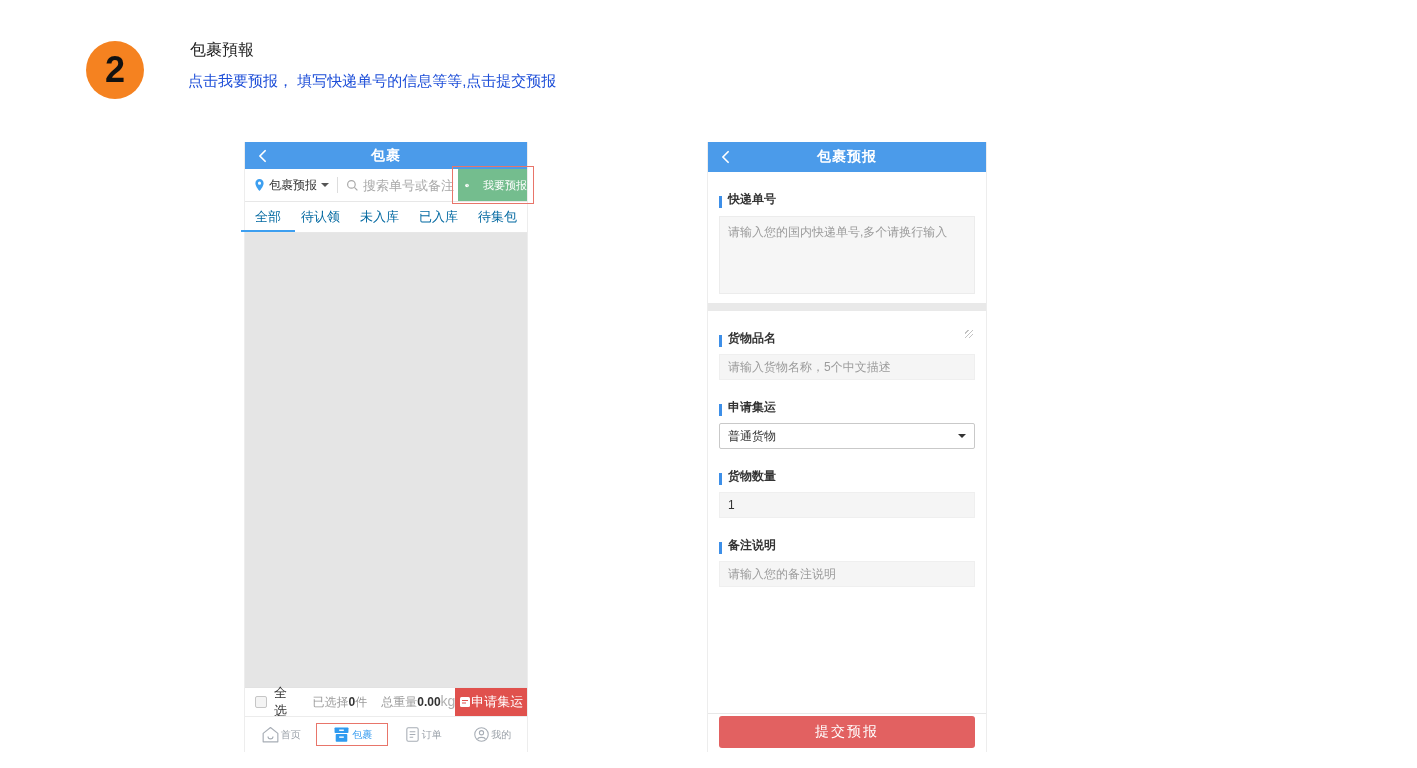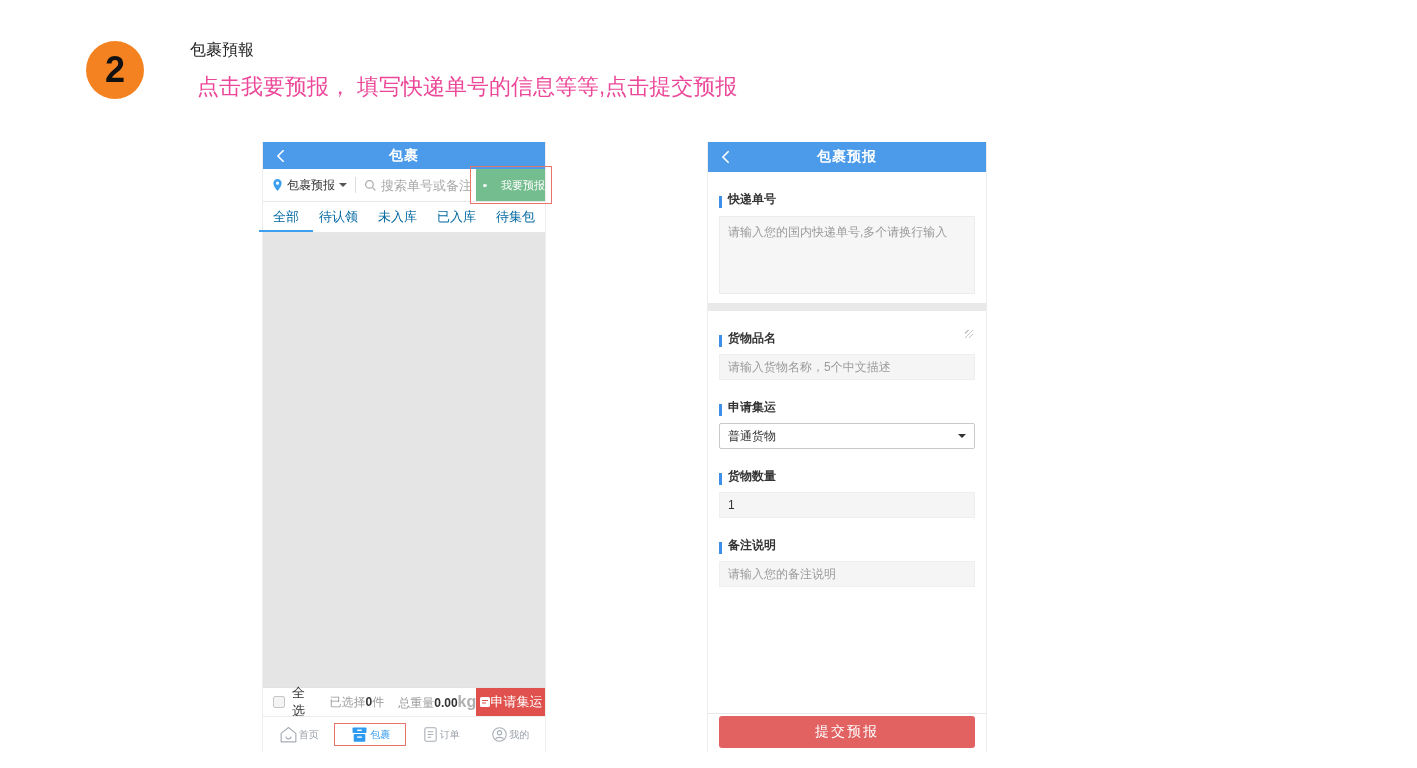--- a/index.html
+++ b/index.html
@@ -7,26 +7,26 @@
   body { font-family:"Liberation Sans", sans-serif; width:1417px; height:768px; position:relative; overflow:hidden; }
 
   .canvas { position:absolute; inset:0; }
 
   
   .step-circle { position:absolute; left:86px; top:41px; width:58px; height:58px; border-radius:50%;
     background:#f58220; display:flex; align-items:center; justify-content:center;
     font-size:36px; font-weight:bold; color:#111; }
   .step-title { position:absolute; left:190px; top:40px; font-family:"DejaVu Serif", serif;
     font-size:16px; color:#222; }
-  .step-desc { position:absolute; left:188px; top:72px; font-size:22px; color:#ec4899;margin-left:9px; }
+  .step-desc { position:absolute; left:188px; top:72px; font-size:15px; color:#1d4ed8; }
 
   
   .phone { position:absolute; top:142px; background:#fff; border:1px solid #ededed; border-top:none; border-bottom:none;
     display:flex; flex-direction:column; }
-  .phone-left { left:262px; width:284px; height:610px; }
+  .phone-left { left:244px; width:284px; height:610px; }
   .phone-right { left:707px; width:280px; height:610px; }
 
   .app-header { background:#4b9bea; color:#fff; display:flex; align-items:center; position:relative; flex:none; }
   .phone-left .app-header { height:27px; }
   .phone-right .app-header { height:30px; }
   .back-ic { position:absolute; left:13px; top:50%; transform:translateY(-50%); display:flex; }
   .app-title { width:100%; text-align:center; font-size:14px; font-weight:bold; letter-spacing:1px; }
 
   
   .filter-bar { height:33px; flex:none; display:flex; align-items:center; background:#fff;
@@ -55,21 +55,21 @@
 
   .list-area { flex:1; background:#e5e5e5; }
 
   
   .sel-bar { height:29px; flex:none; background:#fff; border-top:1px solid #e2e2e2;
     display:flex; align-items:center; padding-left:10px; }
   .chk { width:12px; height:12px; border:1px solid #c6c6c6; background:#f4f4f4; border-radius:2px; flex:none; cursor:pointer; }
   .sel-all { font-size:13px; color:#333; margin-left:7px; }
   .sel-info { font-size:12px; color:#9b9b9b; margin-left:14px; white-space:nowrap; }
   .sel-info b { color:#333; font-weight:bold; }
-  .w-unit { font-size:16px; color:#b0b0b0;font-weight:bold; }
+  .w-unit { font-size:14px; color:#b0b0b0; }
   .consolidate-btn { margin-left:auto; height:100%; width:76px; background:#e0514d; border:none; cursor:pointer;
     color:#fff; font-size:13px; display:flex; align-items:center; justify-content:center; 
     font-family:"Liberation Sans", sans-serif; white-space:nowrap; }
 
   
   .bottom-nav { height:36px; flex:none; background:#fff; border-top:1px solid #ececec;
     display:flex; justify-content:space-around; align-items:center; }
   .nav-item { display:flex; align-items:center; gap:1px; font-size:10px;
     color:#9aa1a9; position:relative; cursor:pointer; padding:1px 4px; }
   .nav-item.active { color:#3d9ff0; }

